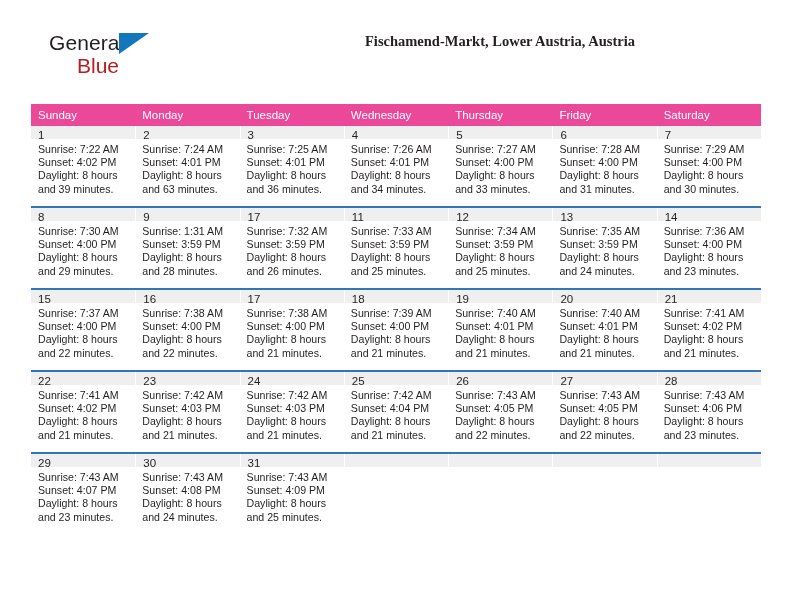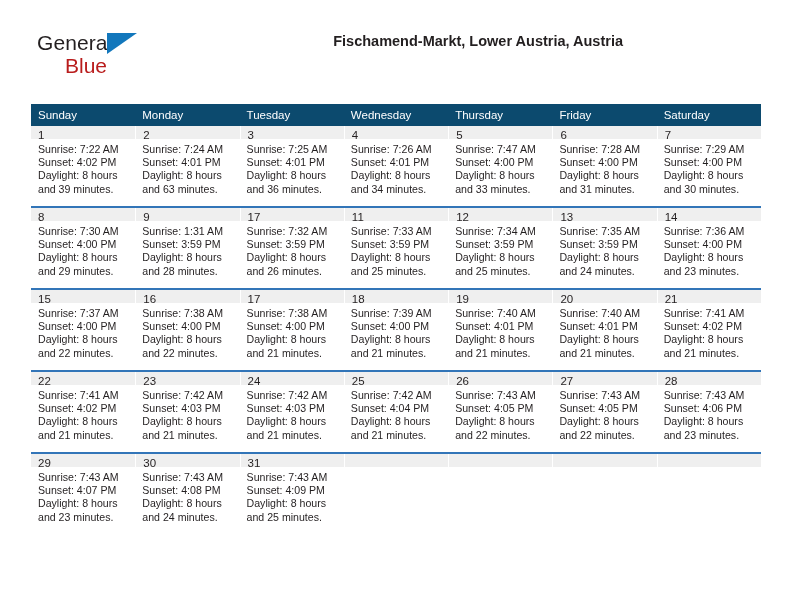--- a/index.html
+++ b/index.html
@@ -18,21 +18,21 @@
   .page {
     position: relative;
     width: 792px;
     height: 612px;
     box-sizing: border-box;
   }
 
   
   .top {
     position: absolute;
-    left: 4px;
+    left: 16px;
     top: 0;
     width: 652px;
     height: 100px;
   }
   .brand {
     position: absolute;
     left: 33px;
     top: 32px;
     width: 210px;
     height: 56px;
@@ -77,36 +77,37 @@
     line-height: 36px;
     white-space: nowrap;
   }
   .cal-subtitle {
     margin-top: 6px;
     font-size: 14.5px;
     font-weight: bold;
     color: #231f20;
     line-height: 18px;
     white-space: nowrap;
+    font-family: Liberation Serif, serif;
   }
 
   
   .cal-wrap {
     position: absolute;
     left: 31px;
     top: 104px;
     width: 730px;
   }
   table.cal {
     border-collapse: collapse;
     width: 730px;
     table-layout: fixed;
   }
   table.cal th {
-    background: #0c4a6e;
+    background: #ec4899;
     color: #ffffff;
     font-size: 11.5px;
     font-weight: normal;
     text-align: left;
     padding: 5px 0 5px 7px;
     height: 11px;
     border: none;
   }
   td.day-cell {
     vertical-align: top;
@@ -215,21 +216,21 @@
               <div class="details">
                 <div>Sunrise: 7:26 AM</div>
                 <div>Sunset: 4:01 PM</div>
                 <div>Daylight: 8 hours</div>
                 <div>and 34 minutes.</div>
               </div>
             </td>
             <td class="day-cell">
               <div class="daynum">5</div>
               <div class="details">
-                <div>Sunrise: 7:47 AM</div>
+                <div>Sunrise: 7:27 AM</div>
                 <div>Sunset: 4:00 PM</div>
                 <div>Daylight: 8 hours</div>
                 <div>and 33 minutes.</div>
               </div>
             </td>
             <td class="day-cell">
               <div class="daynum">6</div>
               <div class="details">
                 <div>Sunrise: 7:28 AM</div>
                 <div>Sunset: 4:00 PM</div>

